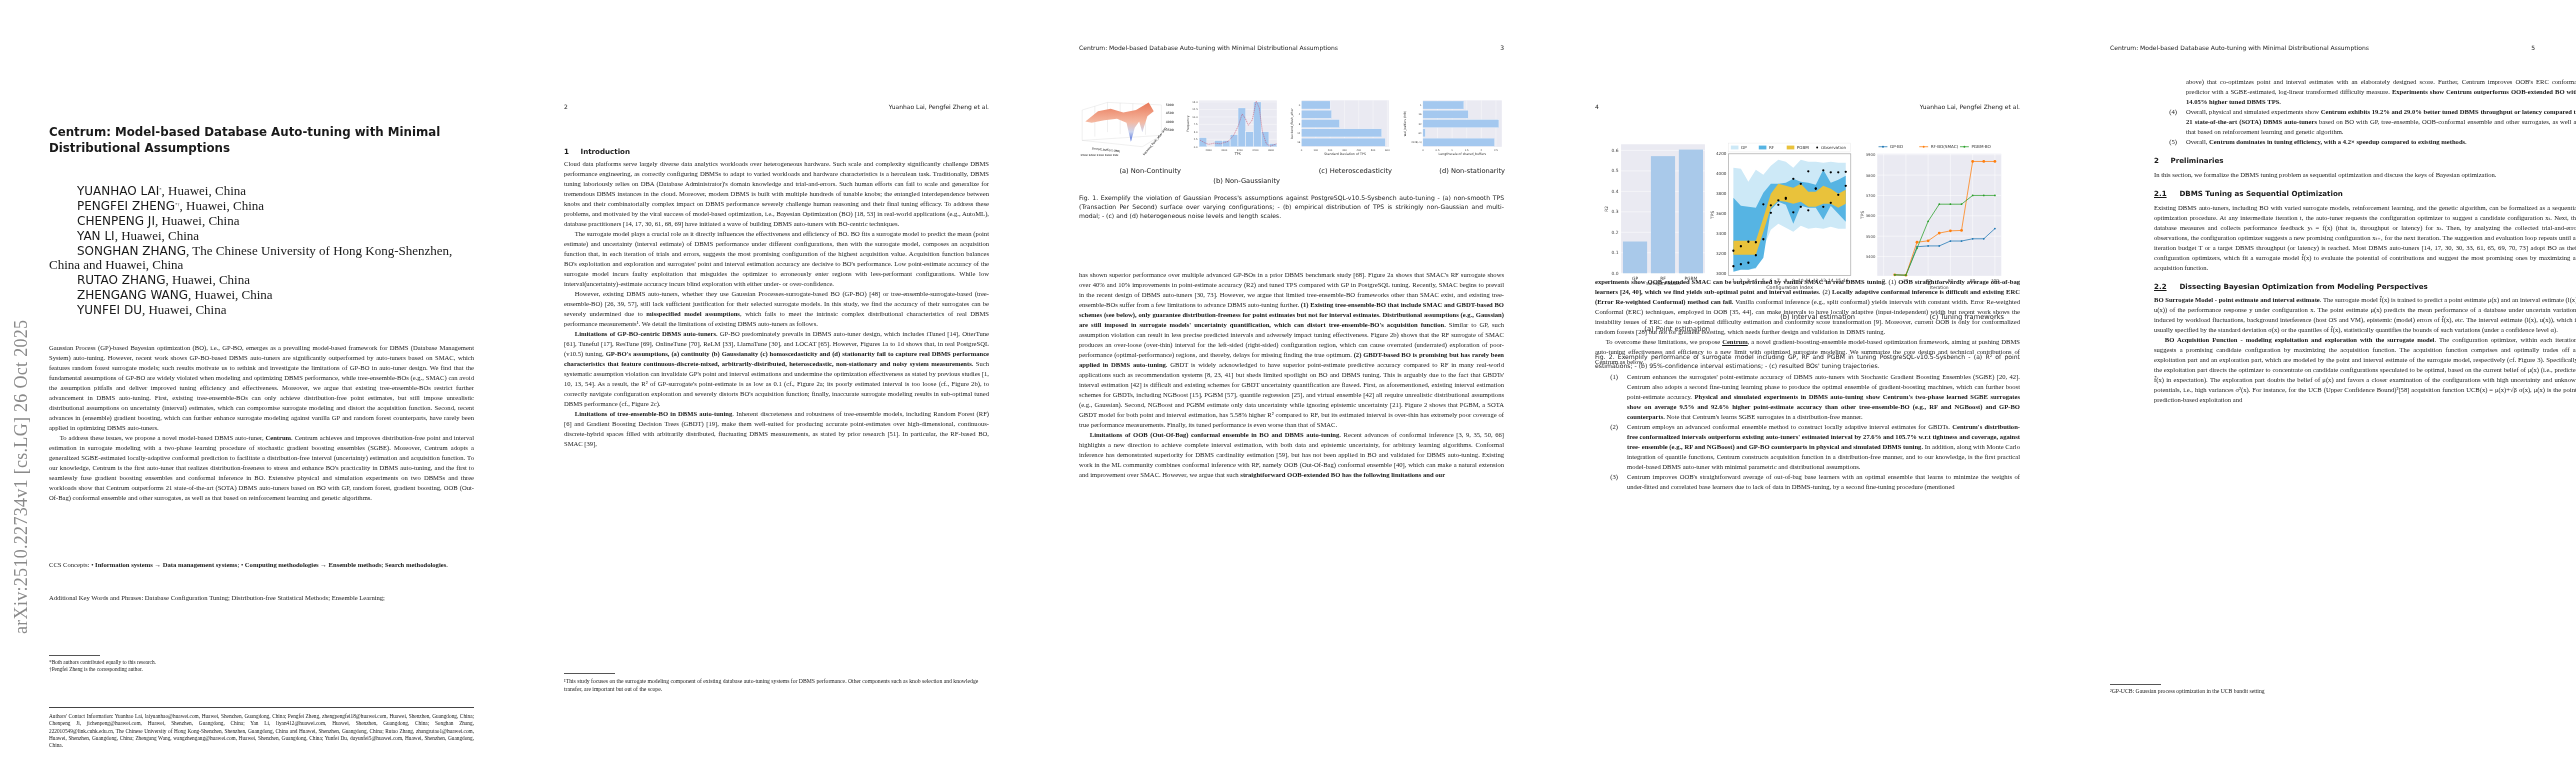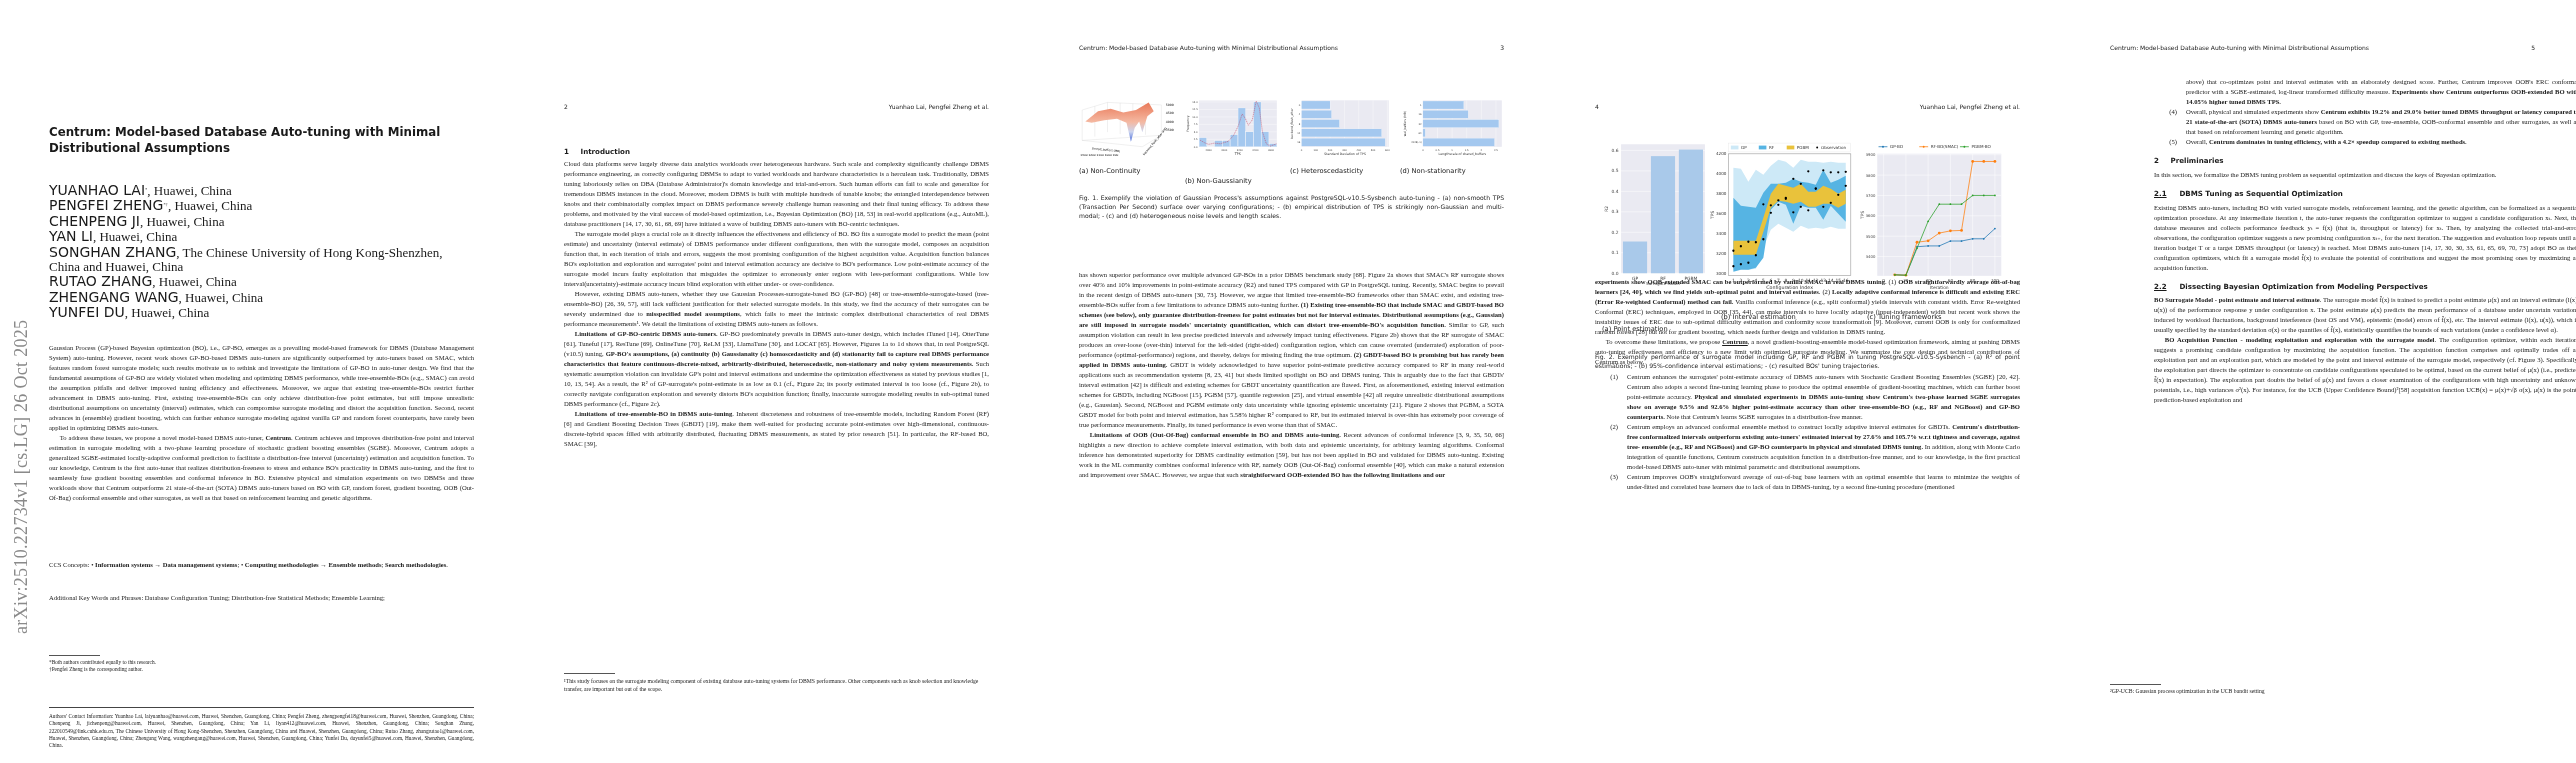--- a/index.html
+++ b/index.html
@@ -9,36 +9,36 @@
   .p1 { left: 0; } .p2 { left: 515px; } .p3 { left: 1030px; } .p4 { left: 1546px; } .p5 { left: 2061px; }
   .content { position: absolute; left: 49px; width: 425px; }
   .txt { font-size: 6.6px; line-height: 10px; text-align: justify; hyphens: auto; }
   .txt p { margin: 0; }
   .txt p.ind { text-indent: 10.8px; }
   .runhead { position: absolute; top: 103px; left: 49px; width: 425px; font-family: "DejaVu Sans", sans-serif; font-size: 6px; color: #222; display: flex; justify-content: space-between; }
   .p3 .runhead, .p5 .runhead { top: 44px; }
   .stamp { position: absolute; left: 11.4px; top: 634px; transform-origin: 0 0; transform: rotate(-90deg); font-family: "Liberation Serif", serif; font-size: 18px; color: #8a8a8a; white-space: nowrap; letter-spacing: 0.3px; }
   .title { font-family: "DejaVu Sans", sans-serif; font-weight: bold; font-size: 11.8px; line-height: 16px; top: 124px; }
   .authors { top: 184px; font-size: 7.8px; line-height: 12.4px; }
-  .authors .nm { font-family: "DejaVu Sans", sans-serif; font-size: 14px; }
+  .authors .nm { font-family: "DejaVu Sans", sans-serif; font-size: 12px; margin-left: 28px; }
   .authors .aff { font-size: 13px; }
   .abstract { top: 343px; }
   .ccs { top: 560px; }
   .kw { top: 593px; }
   .fnrule { border-top: 0.6px solid #555; width: 51px; margin-bottom: 2.5px; }
   .fn { font-size: 5.3px; line-height: 7.3px; }
   .fn1 { top: 655px; }
   .contact { top: 707px; border-top: 0.6px solid #444; padding-top: 5.1px; }
   .contact .fn { text-align: justify; }
   .secth { font-family: "DejaVu Sans", sans-serif; font-weight: bold; font-size: 7.1px; margin-top: 8px; }
   .secth .num { display: inline-block; width: 16.5px; }
   .sub .num { width: 25.4px; text-decoration: underline; }
   b { font-weight: bold; }
   .caption { font-family: "DejaVu Sans", sans-serif; font-size: 6.1px; line-height: 9px; text-align: justify; }
-  .subcap { font-family: "DejaVu Sans", sans-serif; font-size: 6.7px; text-align: left; position: absolute; }
+  .subcap { font-family: "DejaVu Sans", sans-serif; font-size: 6.7px; text-align: right; position: absolute; }
   .fig { position: absolute; }
   ol.contrib { list-style: none; padding-left: 0; }
   ol.contrib li { position: relative; padding-left: 32px; }
   ol.contrib li .lbl { position: absolute; left: 15.3px; top: 0; }
   .u { text-decoration: underline; }
   svg text { font-family: "DejaVu Sans", sans-serif; }
 </style>
 </head>
 <body>
 

